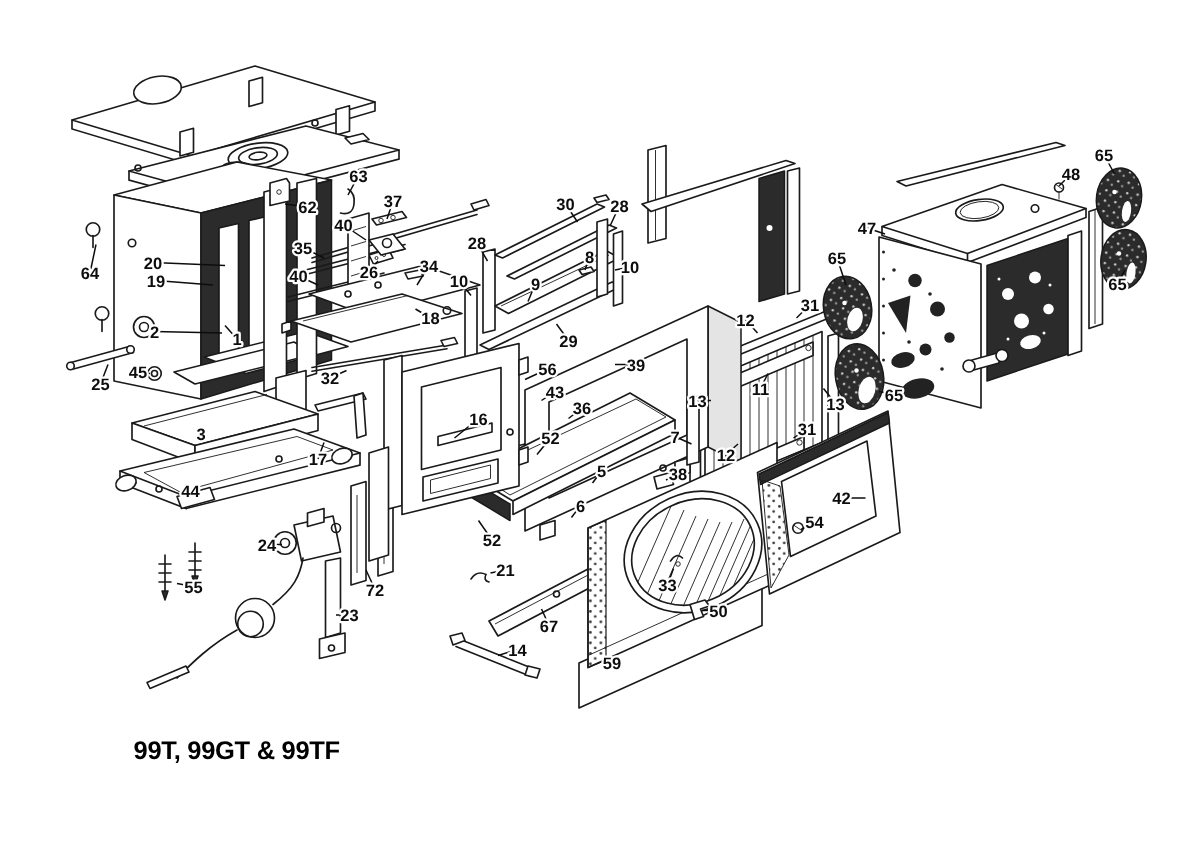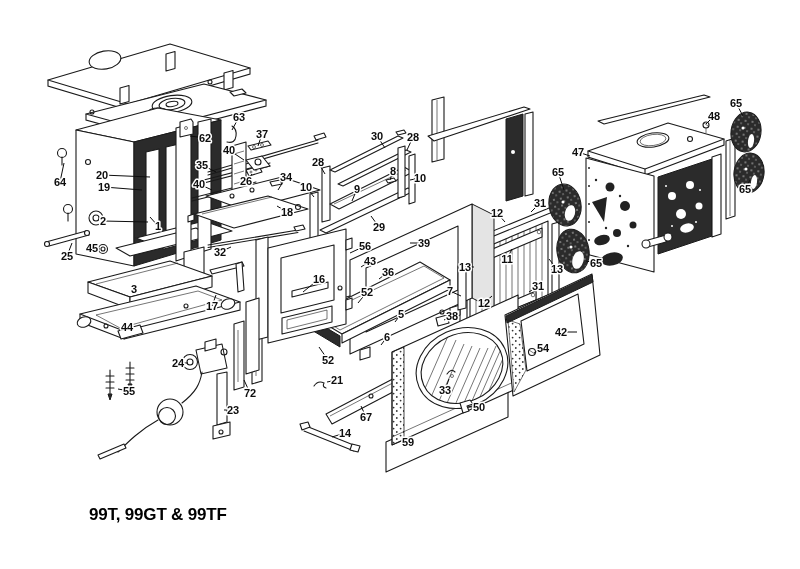--- a/index.html
+++ b/index.html
@@ -10,21 +10,21 @@
   .d  {fill:#2b2b2b;stroke:#1a1a1a;stroke-width:1;stroke-linejoin:round;}
   .g  {fill:#e4e4e4;stroke:#1a1a1a;stroke-width:1;stroke-linejoin:round;}
   .ln {fill:none;stroke:#1a1a1a;stroke-width:1.1;stroke-linecap:round;}
   .thin{fill:none;stroke:#1a1a1a;stroke-width:0.6;}
   .blob{fill:#222222;stroke:none;}
   .wblob{fill:#ffffff;stroke:none;}
   .callout{font:bold 11px "Liberation Sans",sans-serif;fill:#0d0d0d;text-anchor:middle;
            paint-order:stroke;stroke:#ffffff;stroke-width:3px;stroke-linejoin:round;}
   .leader{stroke:#0d0d0d;stroke-width:1;}
   .figure-title{position:absolute;left:89px;top:491px;font:bold 17px "Liberation Sans",sans-serif;
-                color:#000;letter-spacing:-0.2px;margin-top:14px;}
+                color:#000;letter-spacing:-0.2px;}
 </style>
 </head>
 <body>
 
 <div class="stage">
 <svg width="800" height="569" viewBox="0 0 800 569">
   <defs>
     <pattern id="dots" width="5.5" height="5.5" patternUnits="userSpaceOnUse">
       <circle cx="2" cy="2" r="1" fill="#1a1a1a"></circle>
     </pattern>

